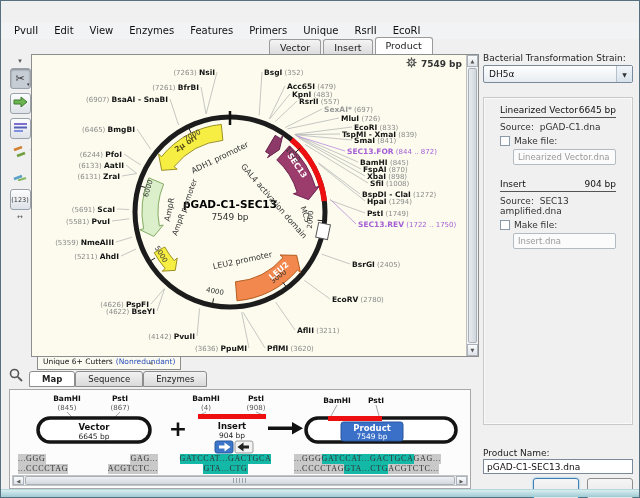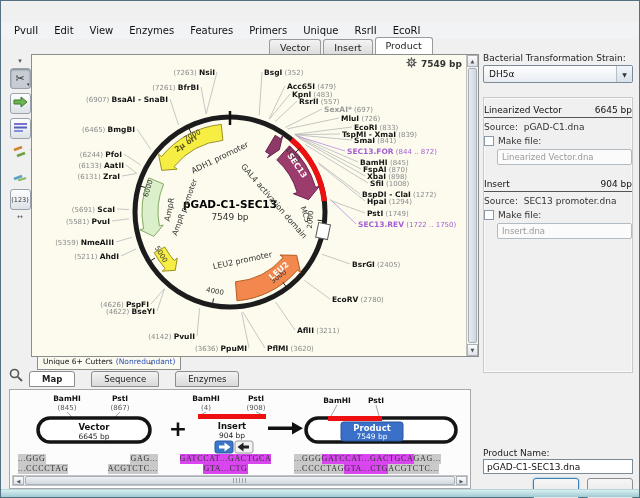--- a/index.html
+++ b/index.html
@@ -48,54 +48,54 @@
 .ldim{fill:#9a9a9a!important}
 .ctrname{font:bold 10.5px "DejaVu Sans",sans-serif;fill:#000}
 .ctrbp{font:9px "DejaVu Sans",sans-serif;fill:#333}
 
 .cutters-tab{position:absolute;left:36px;top:356px;height:13px;background:#fbfaf0;border:1px solid #8d8d8d;border-top:none;display:flex;align-items:flex-start;padding:0 5px;gap:3px}
 .cutters-tab .black{font-size:7.5px;color:#111}
 .cutters-tab .blue{font-size:7.5px;color:#2a50b8}
 .tabscroll{position:absolute;left:148px;top:358px;font-size:7px;color:#777}
 .bottomtabs{position:absolute;left:8px;top:369px;height:17px;display:flex;align-items:flex-end}
 .mag{margin-right:6px;margin-bottom:1px}
-.btab{font-size:8.5px;color:#222;padding:2px 12px;background:linear-gradient(#f2f2f2,#dadada);border:1px solid #8d8d8d;border-radius:3px 3px 0 0;margin-right:16px}
+.btab{font-size:8.5px;color:#222;padding:2px 12px;background:linear-gradient(#f2f2f2,#dadada);border:1px solid #8d8d8d;border-radius:3px 3px 0 0;margin-right:0}
 .btab.active{background:#fff;font-weight:bold}
 
 .bottompanel{position:absolute;left:8px;top:388px;width:462px;height:100px;background:#fcfcfc;border:1px solid #a8a8a8}
 #clone-svg{position:absolute;left:0;top:1px}
 .cutname{font:bold 7.5px "DejaVu Sans",sans-serif;fill:#111;text-anchor:middle}
 .cutpos{font:7px "DejaVu Sans",sans-serif;fill:#555;text-anchor:middle}
 .dtitle{font:bold 8.5px "DejaVu Sans",sans-serif;fill:#111;text-anchor:middle}
 .dbp{font:7.5px "DejaVu Sans",sans-serif;fill:#222;text-anchor:middle}
 .wtxt{fill:#fff!important}
 .plus{font:bold 22px "DejaVu Sans",sans-serif;fill:#111;text-anchor:middle}
 .cutline{stroke:#8a8a8a;stroke-width:.75}
 .seqblock{position:absolute;top:64px}
 .seqblock .l{display:flex;height:10px;line-height:10px}
 .seq{font-family:Liberation Serif, serif;font-size:8px;letter-spacing:.7px;color:#333;white-space:pre}
 .g{background:#c9c9c9}
-.p{background:#d946ef}
+.p{background:#14b8a6}
 .sb-a{left:8px}
 .sb-b{left:86px;width:62px}
 .sb-b .l{justify-content:flex-end}
 .sb-i{left:166px;width:99px}
 .sb-i .l{justify-content:center}
 .sb-p{left:284px}
 .hscroll{position:absolute;left:2px;right:2px;bottom:2px;height:11px;background:#ececec;border:1px solid #c4c4c4;display:flex}
 .harrow{width:11px;height:9px;background:linear-gradient(#fcfcfc,#dfe3e8);border:1px solid #aab2bb;font-size:5px;color:#555;display:flex;align-items:center;justify-content:center}
 .hthumb{flex:1;margin:0 1px;background:linear-gradient(#eef1f4,#d2d8de);border:1px solid #a8b0b8;border-radius:2px;display:flex;align-items:center;justify-content:center}
 .grip{width:14px;height:5px;background:repeating-linear-gradient(90deg,#9aa2aa 0,#9aa2aa 1px,transparent 1px,transparent 3px)}
 
 .rightpanel{position:absolute;left:480px;top:50px;width:154px;bottom:8px}
 .rp-label{position:absolute;left:2px;top:2px;font-size:9px;color:#222}
 .combo{position:absolute;left:2px;top:14px;right:2px;height:18px;border:1px solid #7a8a99;background:linear-gradient(#fff,#e7ecf1);display:flex;align-items:center;border-radius:2px}
 .combo .val{flex:1;font-size:9px;color:#111;padding-left:5px}
 .combo .dd{width:16px;height:100%;border-left:1px solid #b5c0ca;display:flex;align-items:center;justify-content:center;font-size:6px;color:#333;background:linear-gradient(#f2f6fa,#d8e2ec)}
-.groupbox{position:absolute;left:2px;top:46px;right:2px;height:276px;border:1px solid #c9c9c9;box-shadow:inset 0 0 0 1px #fafafa;padding:7px 0}
+.groupbox{position:absolute;left:2px;top:46px;right:2px;height:328px;border:1px solid #c9c9c9;box-shadow:inset 0 0 0 1px #fafafa;padding:7px 16px}
 .hdr{display:flex;justify-content:space-between;font-size:9px;color:#111;border-bottom:1px solid #555;padding-bottom:2px}
 .src{font-size:9px;color:#333;margin-top:4px}
 .cbrow{display:flex;align-items:flex-end;gap:4px;margin-top:4px;font-size:9px;color:#333}
 .cbx{width:10px;height:10px;border:1px solid #8a99a8;background:#fff;display:inline-block}
 .fileinput{margin:3px 0 14px 13px;height:16px;border:1px solid #b3bbc2;background:#fbfbfb;color:#9a9a9a;font-size:8.5px;line-height:14px;padding:0 4px;border-radius:2px}
 .ready{position:absolute;left:2px;top:338px;right:2px;height:54px;background:#c9f0c5;border:1px solid #aed8aa;display:flex;flex-direction:column;align-items:center;justify-content:center;gap:3px}
 .ready div{font-size:9px;color:#222}
 .pn-label{position:absolute;left:2px;top:397px;font-size:9px;color:#222}
 .pn-input{position:absolute;left:2px;top:408px;right:2px;height:15px;border:1px solid #7a8a99;font-family:"DejaVu Sans",sans-serif;font-size:9px;color:#111;padding:0 3px}
 .btnrow{position:absolute;right:2px;top:427px;display:flex;gap:8px}
@@ -426,21 +426,21 @@
       <div class="src"><span>Source:</span>&nbsp;&nbsp;<span>pGAD-C1.dna</span></div>
       <div class="cbrow">
         <span class="cbx"></span>
         <span>Make file:</span>
       </div>
       <div class="fileinput">Linearized Vector.dna</div>
       <div class="hdr">
         <span>Insert</span>
         <span>904 bp</span>
       </div>
-      <div class="src"><span>Source:</span>&nbsp;&nbsp;<span>SEC13 promoter.dna</span></div>
+      <div class="src"><span>Source:</span>&nbsp;&nbsp;<span>SEC13 amplified.dna</span></div>
       <div class="cbrow">
         <span class="cbx"></span>
         <span>Make file:</span>
       </div>
       <div class="fileinput">Insert.dna</div>
     </div>
     <div class="pn-label">Product Name:</div>
     <input class="pn-input" value="pGAD-C1-SEC13.dna" style="">
     <div class="btnrow">
       <button class="btn default">Clone</button>

